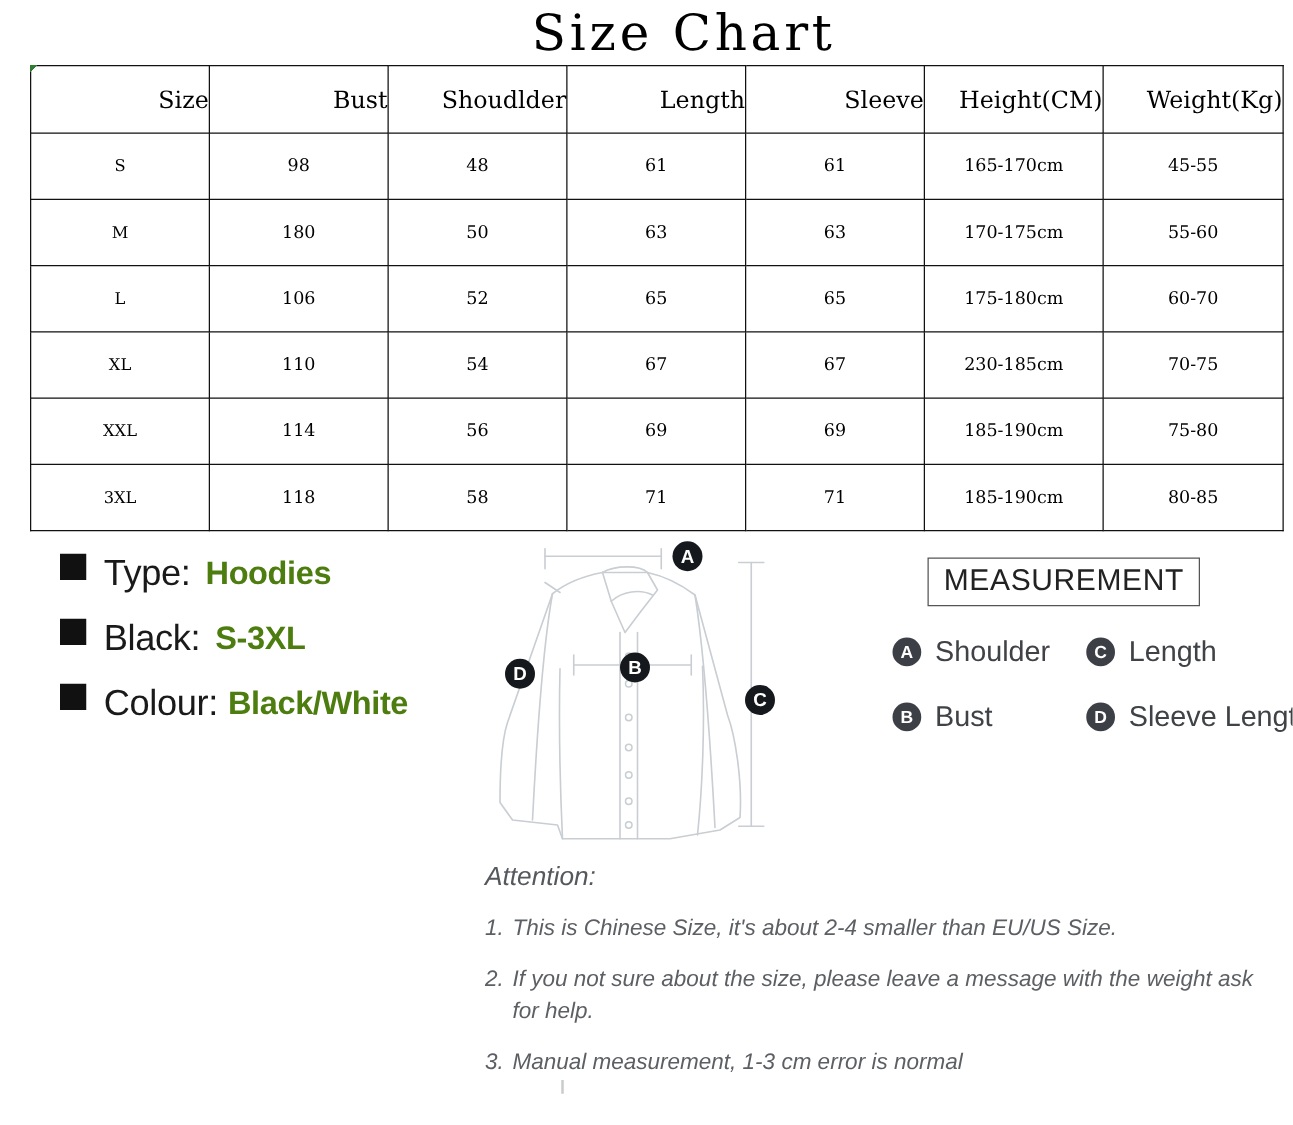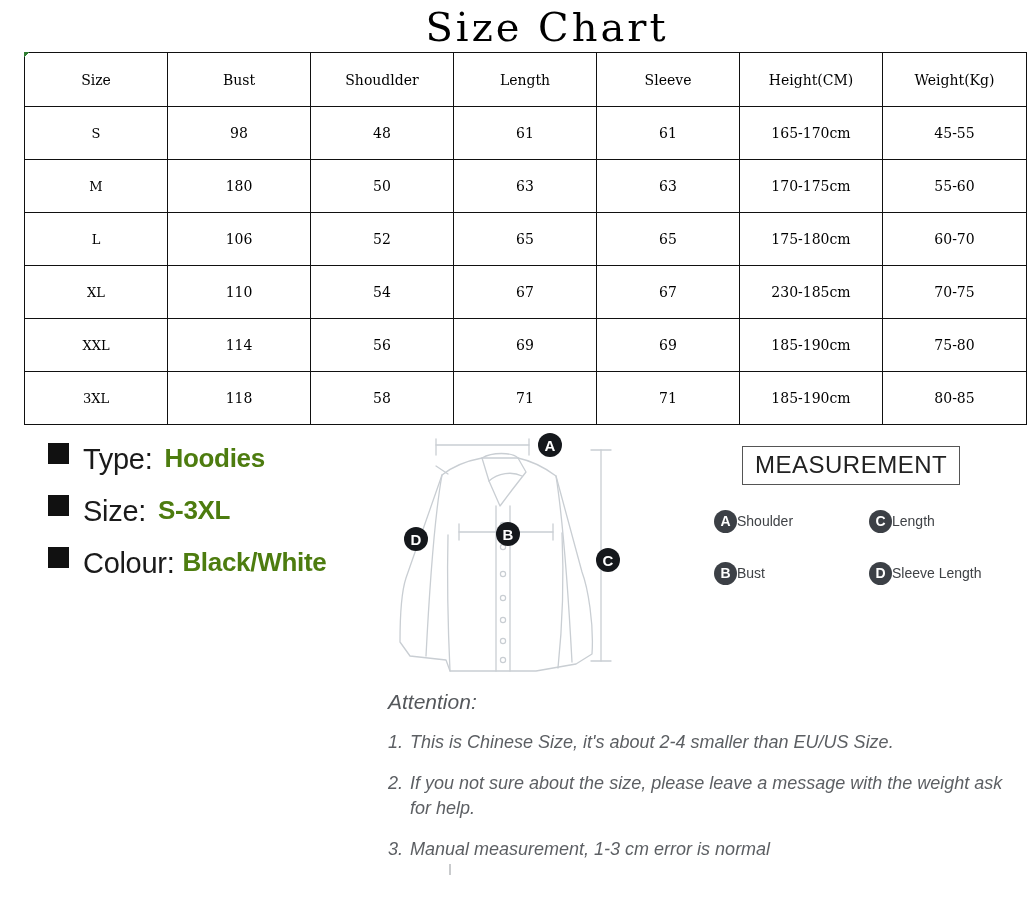--- a/index.html
+++ b/index.html
@@ -47,22 +47,23 @@
   }
   table.size-table td, table.size-table th {
     border: 1.6px solid #111;
     text-align: center;
     color: #000;
     font-weight: normal;
     padding: 0;
   }
   table.size-table thead th {
     height: 53px;
-    font-size: 14px;
+    font-size: 19px;
     letter-spacing: 0px;
+    text-align: right;
   }
   table.size-table tbody td {
     height: 52px;
     font-size: 14px;
   }
   table.size-table tbody td.sizecol {
     font-size: 13px;
   }
   .green-speck {
     position: absolute;
@@ -171,21 +172,22 @@
     background: #3c4046;
     color: #fff;
     font-size: 14px;
     font-weight: 700;
     display: flex;
     align-items: center;
     justify-content: center;
     flex: 0 0 auto;
   }
   .legend-label {
-    font-size: 14px;
+    margin-left: 11px;
+    font-size: 23px;
     color: #3f4246;
     white-space: nowrap;
   }
 
   
   #attention-block {
     position: absolute;
     left: 388px;
     top: 690px;
     width: 620px;
@@ -308,21 +310,21 @@
 </div>
 
 <div id="info-list">
   <div class="info-row">
     <span class="bullet-square"></span>
     <span class="info-label">Type:</span>
     <span class="info-value">Hoodies</span>
   </div>
   <div class="info-row">
     <span class="bullet-square"></span>
-    <span class="info-label">Size:</span>
+    <span class="info-label">Black:</span>
     <span class="info-value">S-3XL</span>
   </div>
   <div class="info-row colour">
     <span class="bullet-square"></span>
     <span class="info-label">Colour:</span>
     <span class="info-value">Black/White</span>
   </div>
 </div>
 
 <div id="shirt-diagram">

